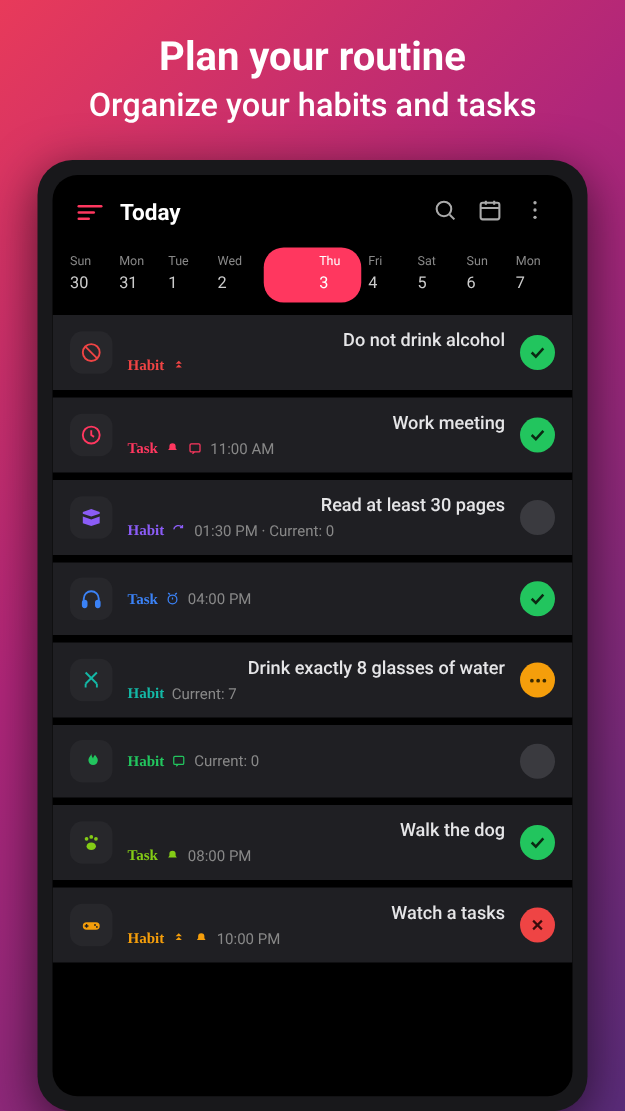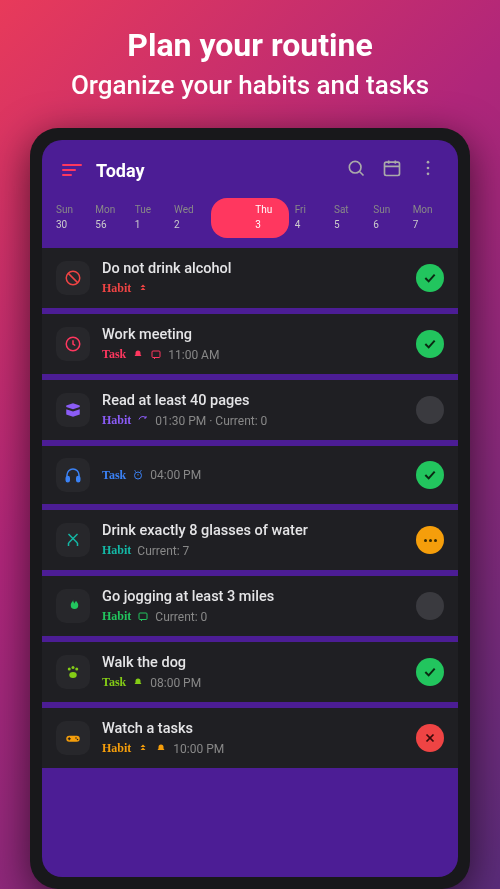--- a/index.html
+++ b/index.html
@@ -20,21 +20,21 @@
     margin-top: 28px;
     background: #18181b;
     border-radius: 28px;
     padding: 12px;
     box-shadow: 0 10px 40px rgba(0,0,0,0.6);
     flex: 1 1 auto;
   }
   .screen {
     width: 100%;
     height: 100%;
-    background: #4c1d95;
+    background: #000000;
     border-radius: 20px;
     overflow: hidden;
   }
   .topbar {
     display: flex;
     align-items: center;
     padding: 18px 18px 10px;
     gap: 12px;
   }
   .menu-lines { display:flex; flex-direction:column; gap:3px; width:20px;}
@@ -42,30 +42,31 @@
   .menu-lines .ln:nth-child(2){width:14px;}
   .menu-lines .ln:nth-child(3){width:10px;}
   .title { color:#fff; font-size:18px; font-weight:700; flex:0 0 auto;}
   .spacer { flex:1; }
   .iconbtn { width:24px; height:24px; display:flex; align-items:center; justify-content:center; color:#aaa; }
   .iconbtn svg { width:20px; height:20px; }
 
   .days { display:flex; gap:4px; padding: 6px 12px 10px; }
   .day { flex:1; padding:6px 2px 8px; border-radius:16px; }
   .day .dname { color:#888; font-size:10px; }
-  .day .dnum { color:#ccc; font-size:10px; margin-top:4px; }
+  .day .dnum { color:#ccc; font-size:13px; margin-top:4px; }
   .day.active { background:#ff375f;padding-left:44px;}
   .day.active .dname,.day.active .dnum { color:#fff;}
 
   .list { display:flex; flex-direction:column; gap:6px; padding: 0 0 10px; }
   .item {
     display:flex; align-items:center; gap:12px;
     background:#1f1f23;
     margin: 0 0;
     padding: 12px 14px;
+    text-align: right;
   }
   .it-icon {
     width:34px; height:34px; border-radius:10px;
     background:#27272b;
     display:flex; align-items:center; justify-content:center;
     flex-shrink:0;
   }
   .it-icon svg { width:18px; height:18px; }
   .it-body { flex:1; min-width:0; }
   .it-title { color:#e5e5e7; font-size:14.5px; font-weight:500; margin-bottom:4px;}
@@ -142,21 +143,21 @@
       </div>
     </div>
 
     <div class="days" id="days">
         <div class="day">
           <div class="dname">Sun</div>
           <div class="dnum">30</div>
         </div>
         <div class="day">
           <div class="dname">Mon</div>
-          <div class="dnum">56</div>
+          <div class="dnum">31</div>
         </div>
         <div class="day">
           <div class="dname">Tue</div>
           <div class="dnum">1</div>
         </div>
         <div class="day">
           <div class="dname">Wed</div>
           <div class="dnum">2</div>
         </div>
         <div class="day active">
@@ -237,21 +238,21 @@
             </svg>
           </div>
         </div>
         <div class="item">
           <div class="it-icon ic-purple">
             <svg viewBox="0 0 24 24" fill="currentColor">
               <path d="M3 6l9-3 9 3v2l-9 3-9-3V6zm0 5l9 3 9-3v7l-9 3-9-3v-7z"></path>
             </svg>
           </div>
           <div class="it-body">
-            <div class="it-title">Read at least 40 pages</div>
+            <div class="it-title">Read at least 30 pages</div>
             <div class="it-sub">
               <span class="it-type c-purple">Habit</span>
               <span class="mini-icon c-purple">
                 <svg viewBox="0 0 24 24" fill="none" stroke="currentColor" stroke-width="2">
                   <path d="M4 9a8 8 0 0114-3"></path>
                   <polyline points="18 2 18 6 14 6"></polyline>
                 </svg>
               </span>
               <span>01:30 PM · Current: 0</span>
             </div>
@@ -310,21 +311,20 @@
             </div>
           </div>
         </div>
         <div class="item">
           <div class="it-icon ic-green">
             <svg viewBox="0 0 24 24" fill="currentColor">
               <path d="M12 2c1 4-3 5-3 9a5 5 0 0010 0c0-3-2-4-3-6-1 2-2 2-2 4-1-2-2-3-2-7z"></path>
             </svg>
           </div>
           <div class="it-body">
-            <div class="it-title">Go jogging at least 3 miles</div>
             <div class="it-sub">
               <span class="it-type c-green">Habit</span>
               <span class="mini-icon c-green">
                 <svg viewBox="0 0 24 24" fill="none" stroke="currentColor" stroke-width="2">
                   <rect x="4" y="4" width="16" height="13" rx="2"></rect>
                   <path d="M8 20l3-3"></path>
                 </svg>
               </span>
               <span>Current: 0</span>
             </div>

